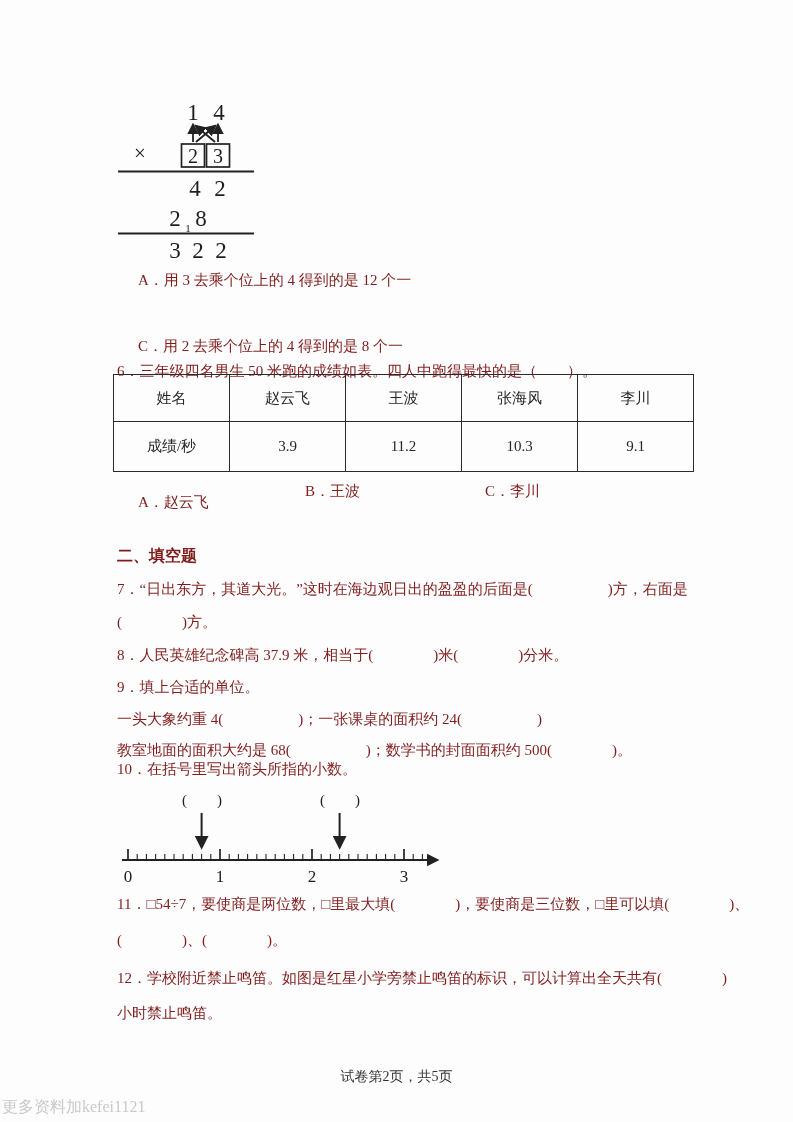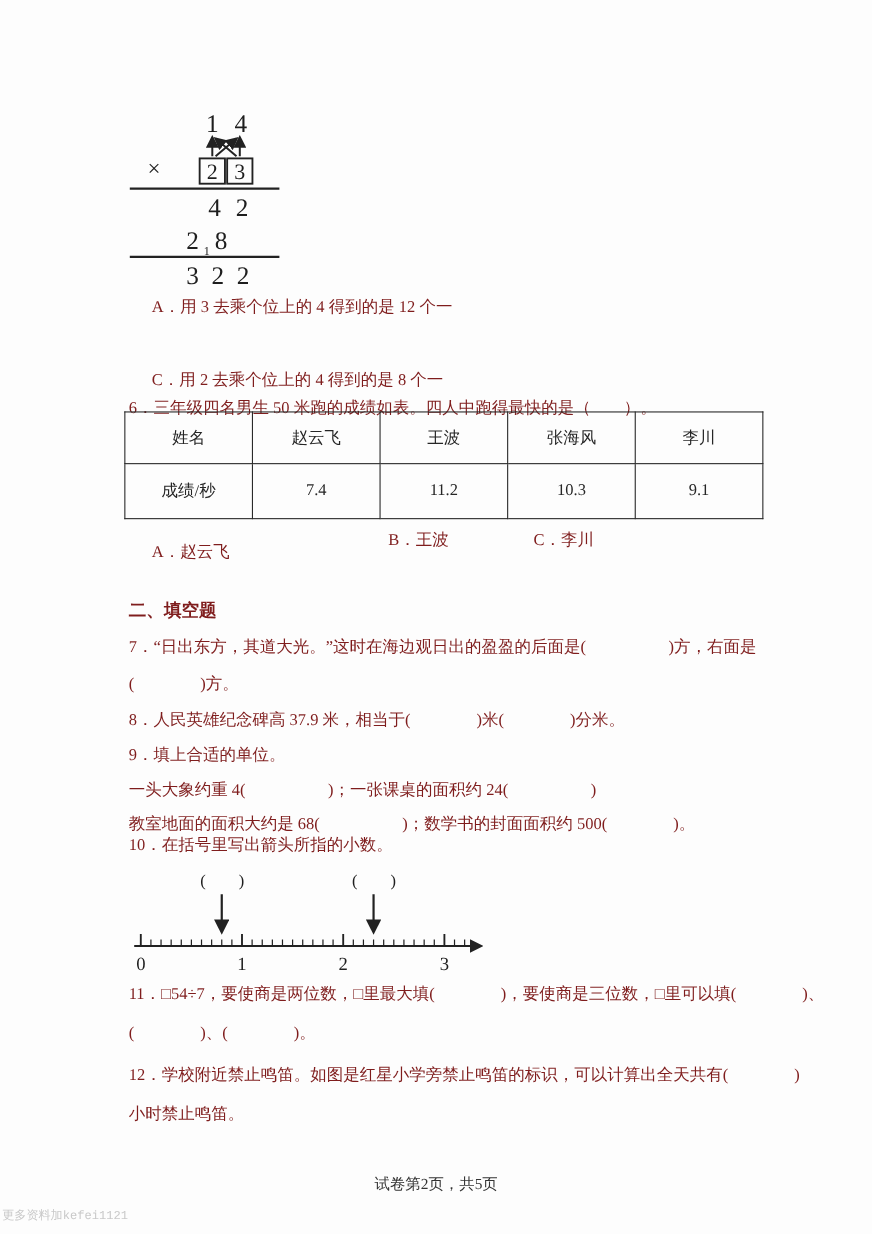--- a/index.html
+++ b/index.html
@@ -29,22 +29,22 @@
     text-align:center;vertical-align:middle;
     font-size:15px;color:#262626;
     font-family:"Liberation Serif","DejaVu Serif",serif;
   }
   .footer{
     position:absolute;left:0;right:0;top:1068px;
     text-align:center;font-size:14px;color:#333;
   }
   .watermark{
     position:absolute;left:2px;top:1097px;
-    font-family:Liberation Mono, monospace;
-    font-size:11px;color:#c9c9c9;
+    font-family:Liberation Serif, serif;
+    font-size:16px;color:#c9c9c9;
   }
   svg text{
     font-family:"Liberation Serif","DejaVu Serif",serif;
     fill:#1e1e1e;
   }
 </style>
 </head>
 <body>
 
 <div class="page">
@@ -87,30 +87,30 @@
     <tbody>
       <tr>
         <td>姓名</td>
         <td>赵云飞</td>
         <td>王波</td>
         <td>张海风</td>
         <td>李川</td>
       </tr>
       <tr>
         <td style="height:47px;">成绩/秒</td>
-        <td>7.4</td>
+        <td>3.9</td>
         <td>11.2</td>
         <td>10.3</td>
         <td>9.1</td>
       </tr>
     </tbody>
   </table>
 
   <div class="line" style="left:138px;top:492px;">A．赵云飞</div>
-  <div class="line" style="left:305px;top:481px;margin-left:48px;">B．王波</div>
+  <div class="line" style="left:305px;top:481px;">B．王波</div>
   <div class="line" style="left:485px;top:481px;">C．李川</div>
 
   <div class="line section-title" style="left:117px;top:546px;font-family:Liberation Serif, serif;">二、填空题</div>
 
   <div class="line" style="left:117px;top:579px;">7．“日出东方，其道大光。”这时在海边观日出的盈盈的后面是(　　　　　)方，右面是</div>
   <div class="line" style="left:117px;top:612px;">(　　　　)方。</div>
   <div class="line" style="left:117px;top:645px;">8．人民英雄纪念碑高 37.9 米，相当于(　　　　)米(　　　　)分米。</div>
   <div class="line" style="left:117px;top:677px;">9．填上合适的单位。</div>
   <div class="line" style="left:117px;top:709px;">一头大象约重 4(　　　　　)；一张课桌的面积约 24(　　　　　)</div>
   <div class="line" style="left:117px;top:740px;">教室地面的面积大约是 68(　　　　　)；数学书的封面面积约 500(　　　　)。</div>

